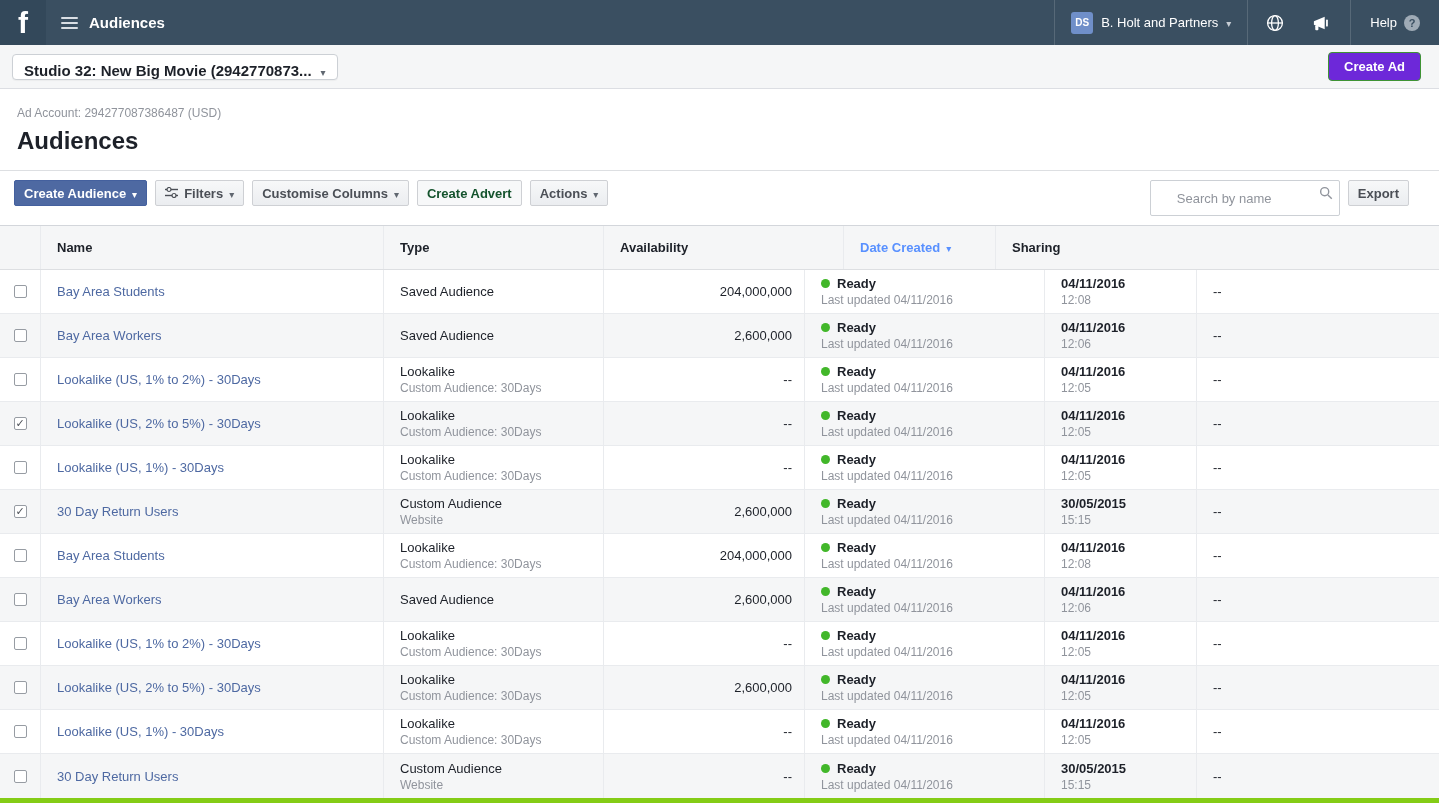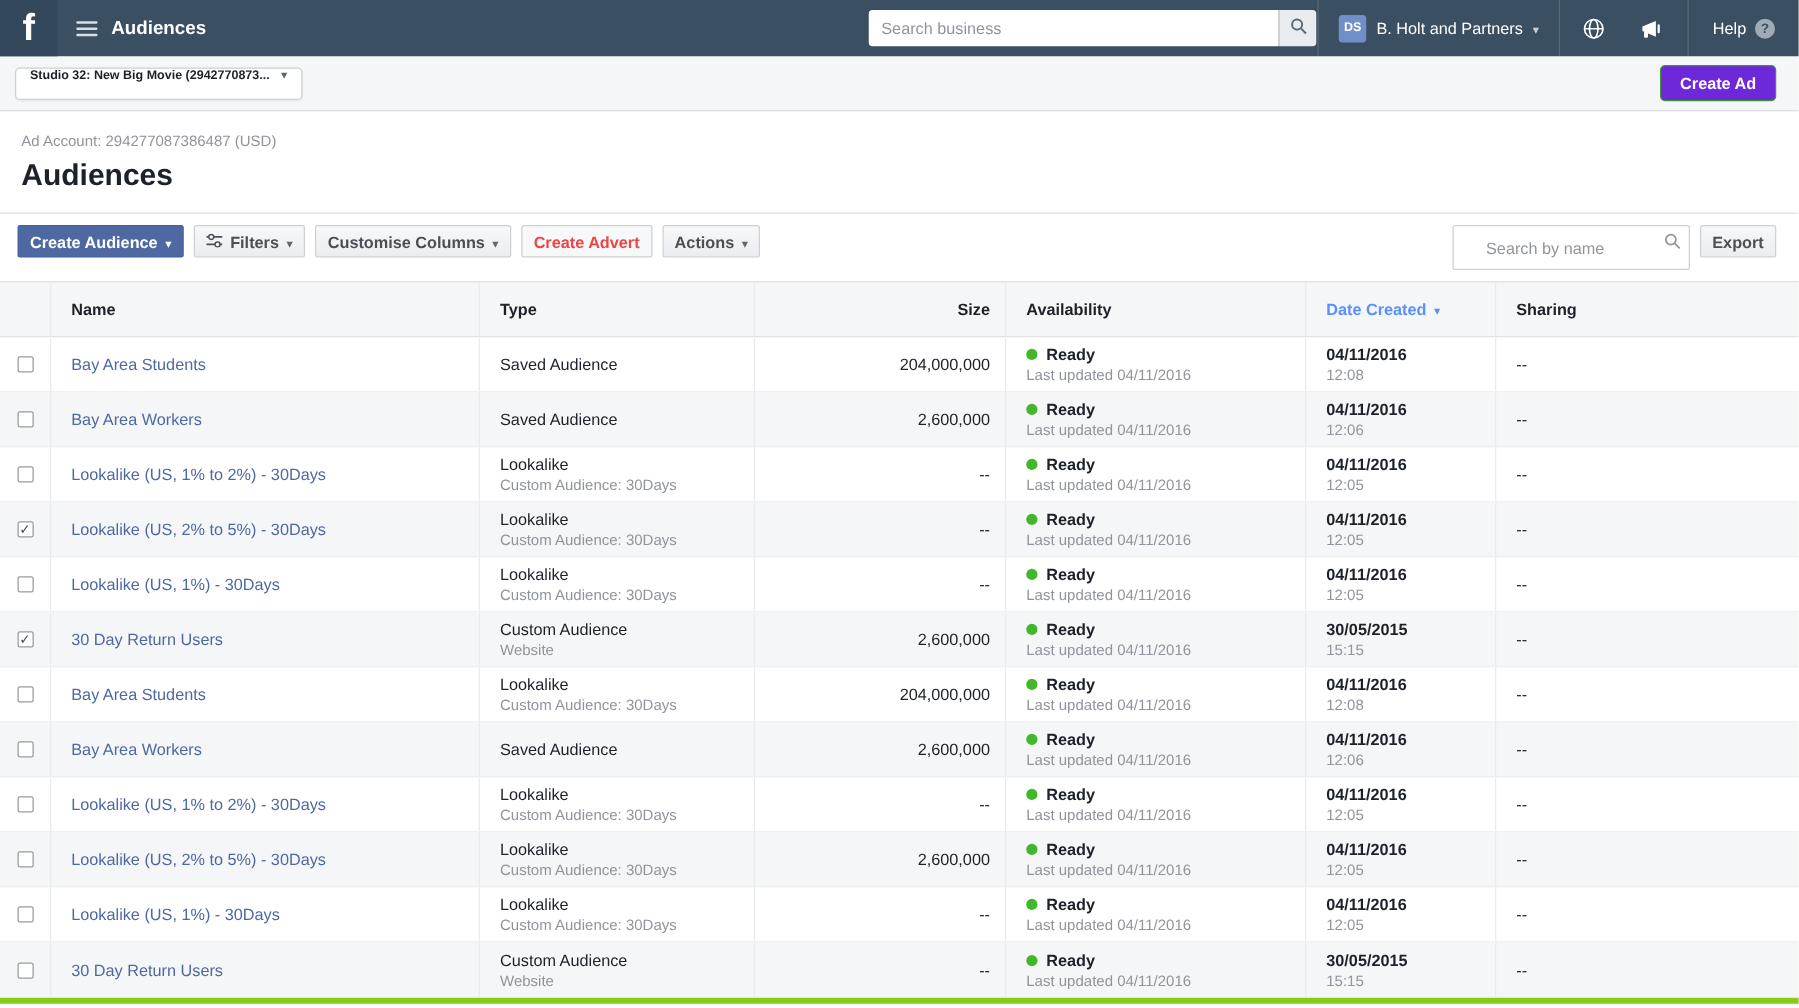--- a/index.html
+++ b/index.html
@@ -41,45 +41,45 @@
   .caret::after { content:"\25BE"; font-size:10px; line-height:1; }
   .caret.light { color:#c6cdd4; }
   .caret.gray { color:#606770; }
   .caret.white { color:#fff; }
   .caret.blue { color:#5890ff; }
 
   
   .subbar { height:44px; background:#f5f6f7; border-bottom:1px solid #dcdee3; display:flex;
             align-items:center; justify-content:space-between; padding:0 18px 0 12px; }
   .account-selector { height:26px; background:#fff; border:1px solid #ccd0d5; border-radius:4px;
-            font-size:10px; font-weight:bold; color:#1d2129; display:flex; align-items:flex-start; gap:9px;
+            font-size:15px; font-weight:bold; color:#1d2129; display:flex; align-items:flex-end; gap:9px;
             padding:0 11px; cursor:pointer; font-family:inherit; box-shadow:0 1px 1px rgba(0,0,0,0.04); }
   .create-ad { height:29px; background:#6d28d9; border:1px solid #3e9334; border-radius:4px; color:#fff;
             font-weight:bold; font-size:13px; padding:0 15px; cursor:pointer; font-family:inherit; }
 
   
   .page-head { padding:17px 0 0 17px; }
   .ad-account-line { font-size:12px; color:#90949c; }
   .page-title { font-size:24px; font-weight:bold; color:#1d2129; margin:7px 0 15px 0; }
   .head-divider { border-bottom:1px solid #dddfe2; }
 
   
   .toolbar { display:flex; align-items:flex-start; padding:9px 18px 9px 14px; }
   .btn { height:26px; display:inline-flex; align-items:center; gap:6px;
          background:linear-gradient(#f7f8f9,#ebedf0); border:1px solid #ced0d4; border-radius:2px;
          color:#4b4f56; font-weight:bold; font-size:13px; padding:0 9px; margin-right:8px;
          cursor:pointer; font-family:inherit; }
   .btn.blue { background:#4e69a2; border-color:#44609e; color:#fff; }
-  .btn.disabled { color:#ef4444; cursor:default; background:#f7f8f9; }
+  .btn.disabled { color:#14532d; cursor:default; background:#f7f8f9; }
   .search-name { margin-left:auto; position:relative; }
   .search-name input { width:190px; height:36px; border:1px solid #ccd0d5; border-radius:2px;
          padding:0 28px 0 26px; font-size:13px; font-family:inherit; color:#1d2129; outline:none; }
   .search-name input::placeholder { color:#90949c; }
   .search-name .mag { position:absolute; right:7px; top:6px; }
-  .export-btn { margin-left:8px; margin-right:0; }
+  .export-btn { margin-left:8px; margin-right:12px; }
 
   
   .table { border-top:1px solid #d3d6db; border-bottom:5px solid #84cc16; }
   .thead { display:flex; height:44px; background:#f5f6f7; border-bottom:1px solid #dddfe2;
            font-weight:bold; font-size:13px; color:#1d2129; }
   .trow { display:flex; height:44px; border-bottom:1px solid #e9ebee; background:#fff; }
   .trow:last-child { border-bottom:none; }
   .trow.alt { background:#f5f6f7; }
 
   .cell { border-right:1px solid #e9ebee; display:flex; flex-direction:column; justify-content:center; }
@@ -114,31 +114,20 @@
   <div class="fb-logo">
     <span>f</span>
   </div>
   <div class="menu-btn">
     <i class="bar"></i>
       <i class="bar"></i>
       <i class="bar"></i>
   </div>
   <div class="app-title">Audiences</div>
 
-  <div class="biz-search">
-    <input type="text" placeholder="Search business" style="">
-    <button class="biz-search-btn">
-      <span>
-        <svg width="14" height="14" viewBox="0 0 16 16">
-            <circle cx="6.5" cy="6.5" r="4.6" fill="none" stroke="#576b7d" stroke-width="1.8"></circle>
-            <line x1="10.2" y1="10.2" x2="14.6" y2="14.6" stroke="#576b7d" stroke-width="1.8"></line>
-          </svg>
-      </span>
-    </button>
-  </div>
 
   <div class="top-right">
     <div class="account-chip">
       <span class="avatar">DS</span>
       <span class="biz-name">B. Holt and Partners</span>
       <span class="caret light"></span>
     </div>
     <div class="icons-group">
       <div class="top-icon">
         <svg width="20" height="20" viewBox="0 0 20 20" fill="none" stroke="#ffffff" stroke-width="1.3">
@@ -213,21 +202,20 @@
     </span>
   </div>
   <button class="btn export-btn">Export</button>
 </div>
 
 <div class="table">
   <div class="thead">
     <div class="cell c-check"></div>
     <div class="cell c-name th-click">Name</div>
     <div class="cell c-type th-click">Type</div>
-    <div class="cell c-size th-click">Size</div>
     <div class="cell c-avail th-click">Availability</div>
     <div class="cell c-date">
       <span class="th-date">
         <span>Date Created</span>
         <span class="caret blue"></span>
       </span>
     </div>
     <div class="cell c-share th-click">Sharing</div>
   </div>
   <div id="tbody">

